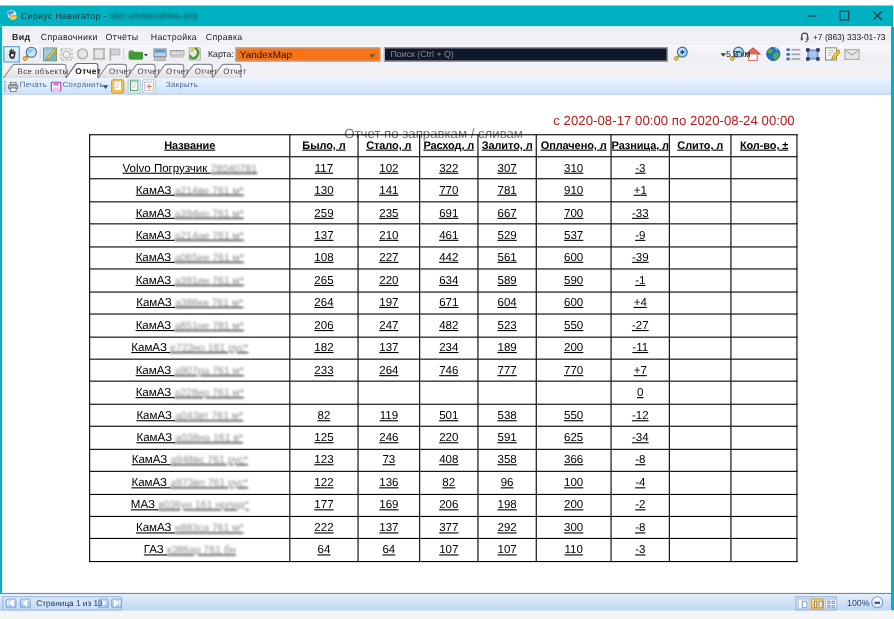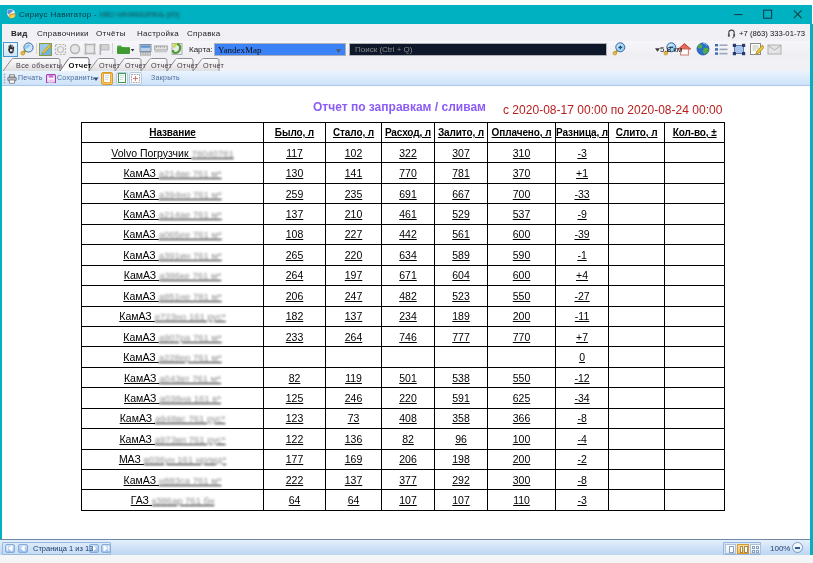--- a/index.html
+++ b/index.html
@@ -21,34 +21,34 @@
 
 #menubar { left:2px; top:24px; width:808px; height:17px; background:#f1f0f5; }
 .menuitem { top:29px; font-size:8px; color:#222; letter-spacing:0.3px; }
 #phone { top:29px; left:739px; font-size:7.7px; letter-spacing:0px; color:#111; }
 
 
 #toolbar { left:2px; top:41px; width:808px; height:16px;
   background:linear-gradient(#f7f6fa,#ededf2); }
 .tbsep { top:43px; width:1px; height:11px; background:#d2d1d8; }
 #maplabel { left:189px; top:45px; font-size:8px; color:#1c1c1c; }
-#mapcombo { left:214px; top:42.5px; width:132px; height:13px; background:#3b82f6;
-  border:1px solid #b0b2b8; font-size:9px; color:#111; padding:1px 3px;font-family:Liberation Serif, serif; }
+#mapcombo { left:214px; top:42.5px; width:132px; height:13px; background:#f97316;
+  border:1px solid #b0b2b8; font-size:9px; color:#111; padding:1px 3px; }
 #searchbox { left:349px; top:42.5px; width:258px; height:13px; background:#0f172a;
   border:1px solid #b0b2b8; font-size:8px; color:#8a8a8a; padding:1.5px 5px; }
 #scale { left:660px; top:45px; font-size:8px; color:#1c1c1c; }
 
 
 #subtoolbar { left:2px; top:71px; width:808px; height:15px;
   background:linear-gradient(#e9f3fe,#cde2f9); border-bottom:1px solid #aac6e8; }
 .sublabel { top:74px; font-size:7px; color:#4a6a99; letter-spacing:0.3px; }
 
 
 #content { left:2px; top:87px; width:808px; height:452px; background:#fff; }
-#rtitle { left:313px; top:100px; font-size:12px; font-weight:bold; color:#8b5cf6; }
+#rtitle { left:313px; top:114px; font-size:12px; font-weight:normal; color:#737373; }
 #rdate { left:503px; top:102.5px; font-size:12px; letter-spacing:0.02px; color:#b91c1c;text-align:right; }
 
 
 table { border-collapse:collapse; table-layout:fixed;text-decoration:underline; }
 #reptable { position:absolute; left:81px; top:122px; }
 #reptable td, #reptable th { border:1px solid #000; font-size:10.5px; color:#000;
   text-align:center; vertical-align:middle; padding:0; overflow:hidden; white-space:nowrap; }
 #reptable th { font-weight:bold; height:20px; font-size:10px; letter-spacing:-0.1px; }
 #reptable td { height:20.45px; font-weight:normal; }
 .plate { color:#8c8c8c; filter:blur(1.2px); font-size:9.5px; }
@@ -358,21 +358,21 @@
           <td>-3</td>
           <td></td>
           <td></td>
         </tr>
     <tr>
           <td>КамАЗ <span class="plate">а214ве 761 м*</span></td>
           <td>130</td>
           <td>141</td>
           <td>770</td>
           <td>781</td>
-          <td>370</td>
+          <td>910</td>
           <td>+1</td>
           <td></td>
           <td></td>
         </tr>
     <tr>
           <td>КамАЗ <span class="plate">а394но 761 м*</span></td>
           <td>259</td>
           <td>235</td>
           <td>691</td>
           <td>667</td>

